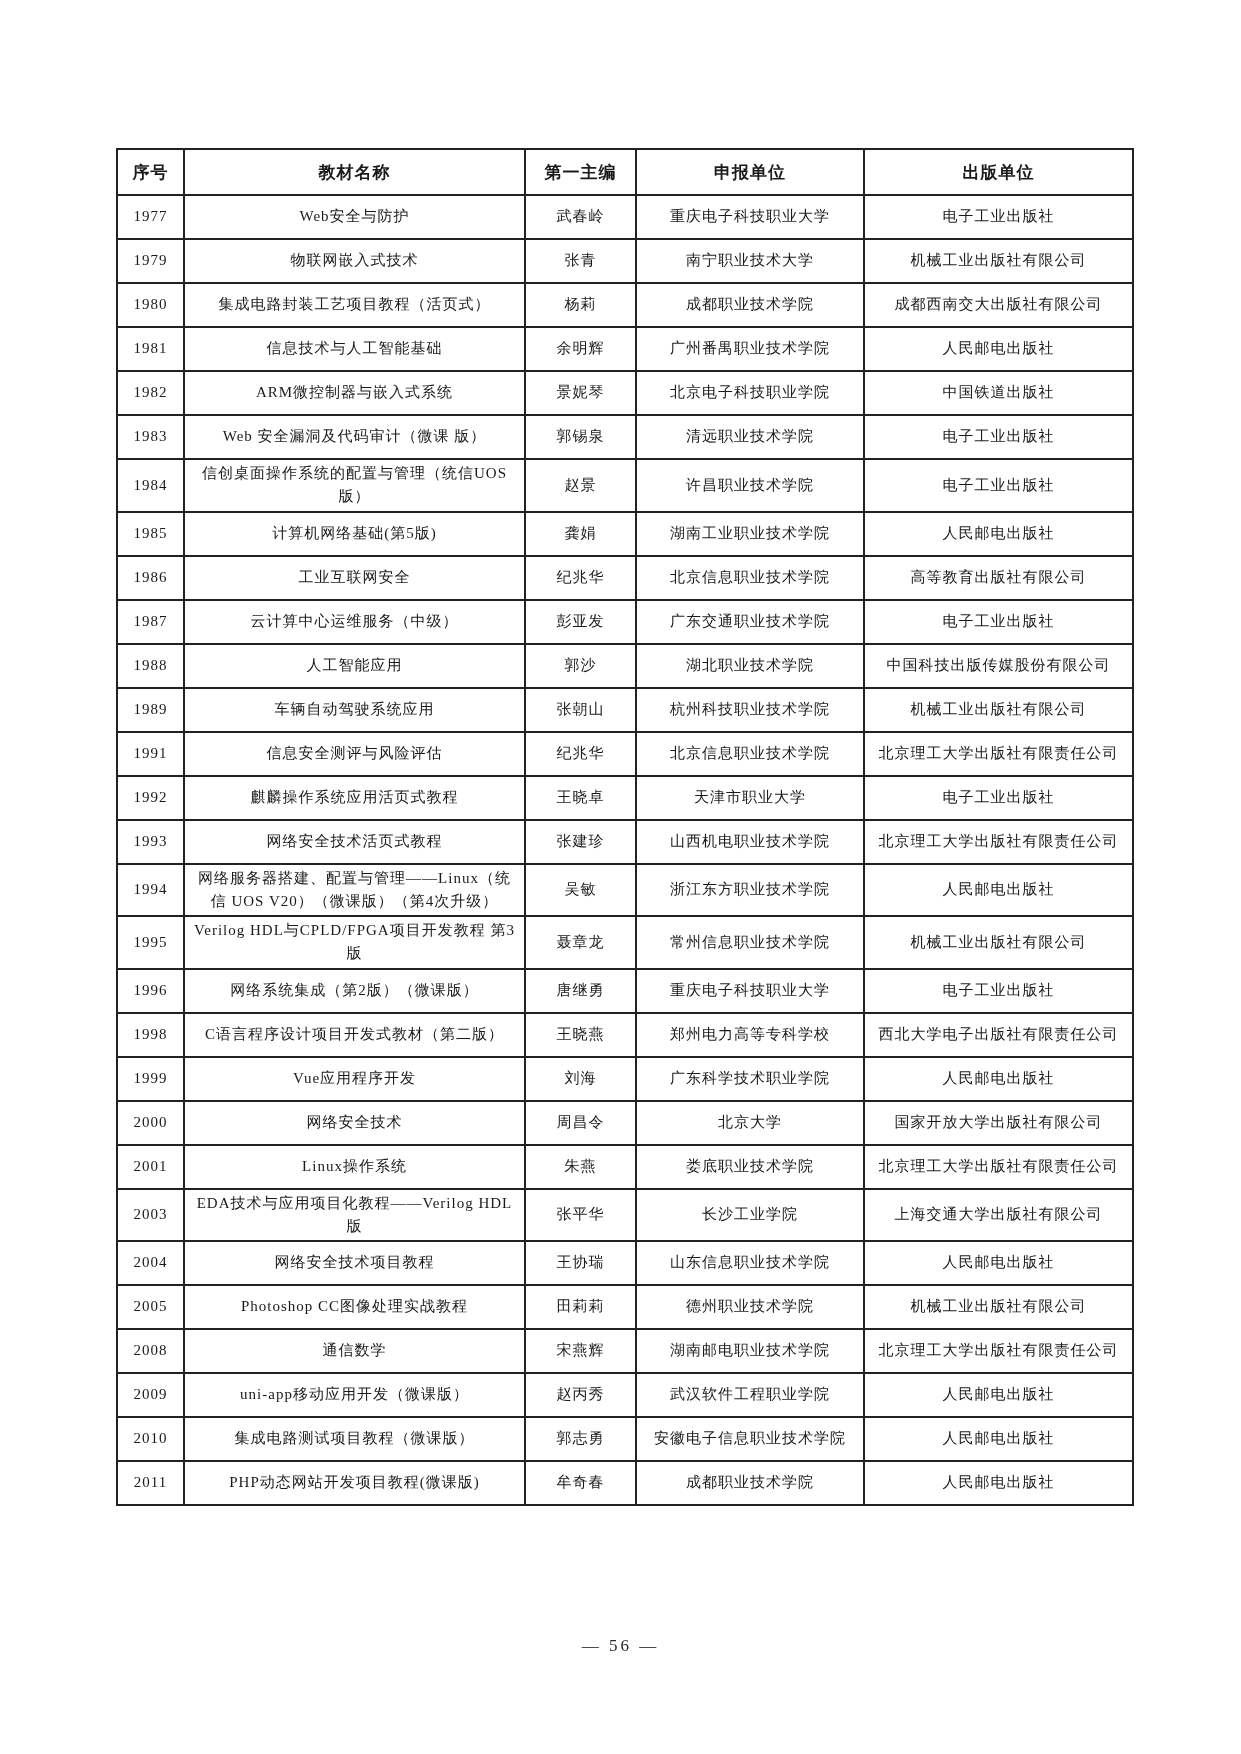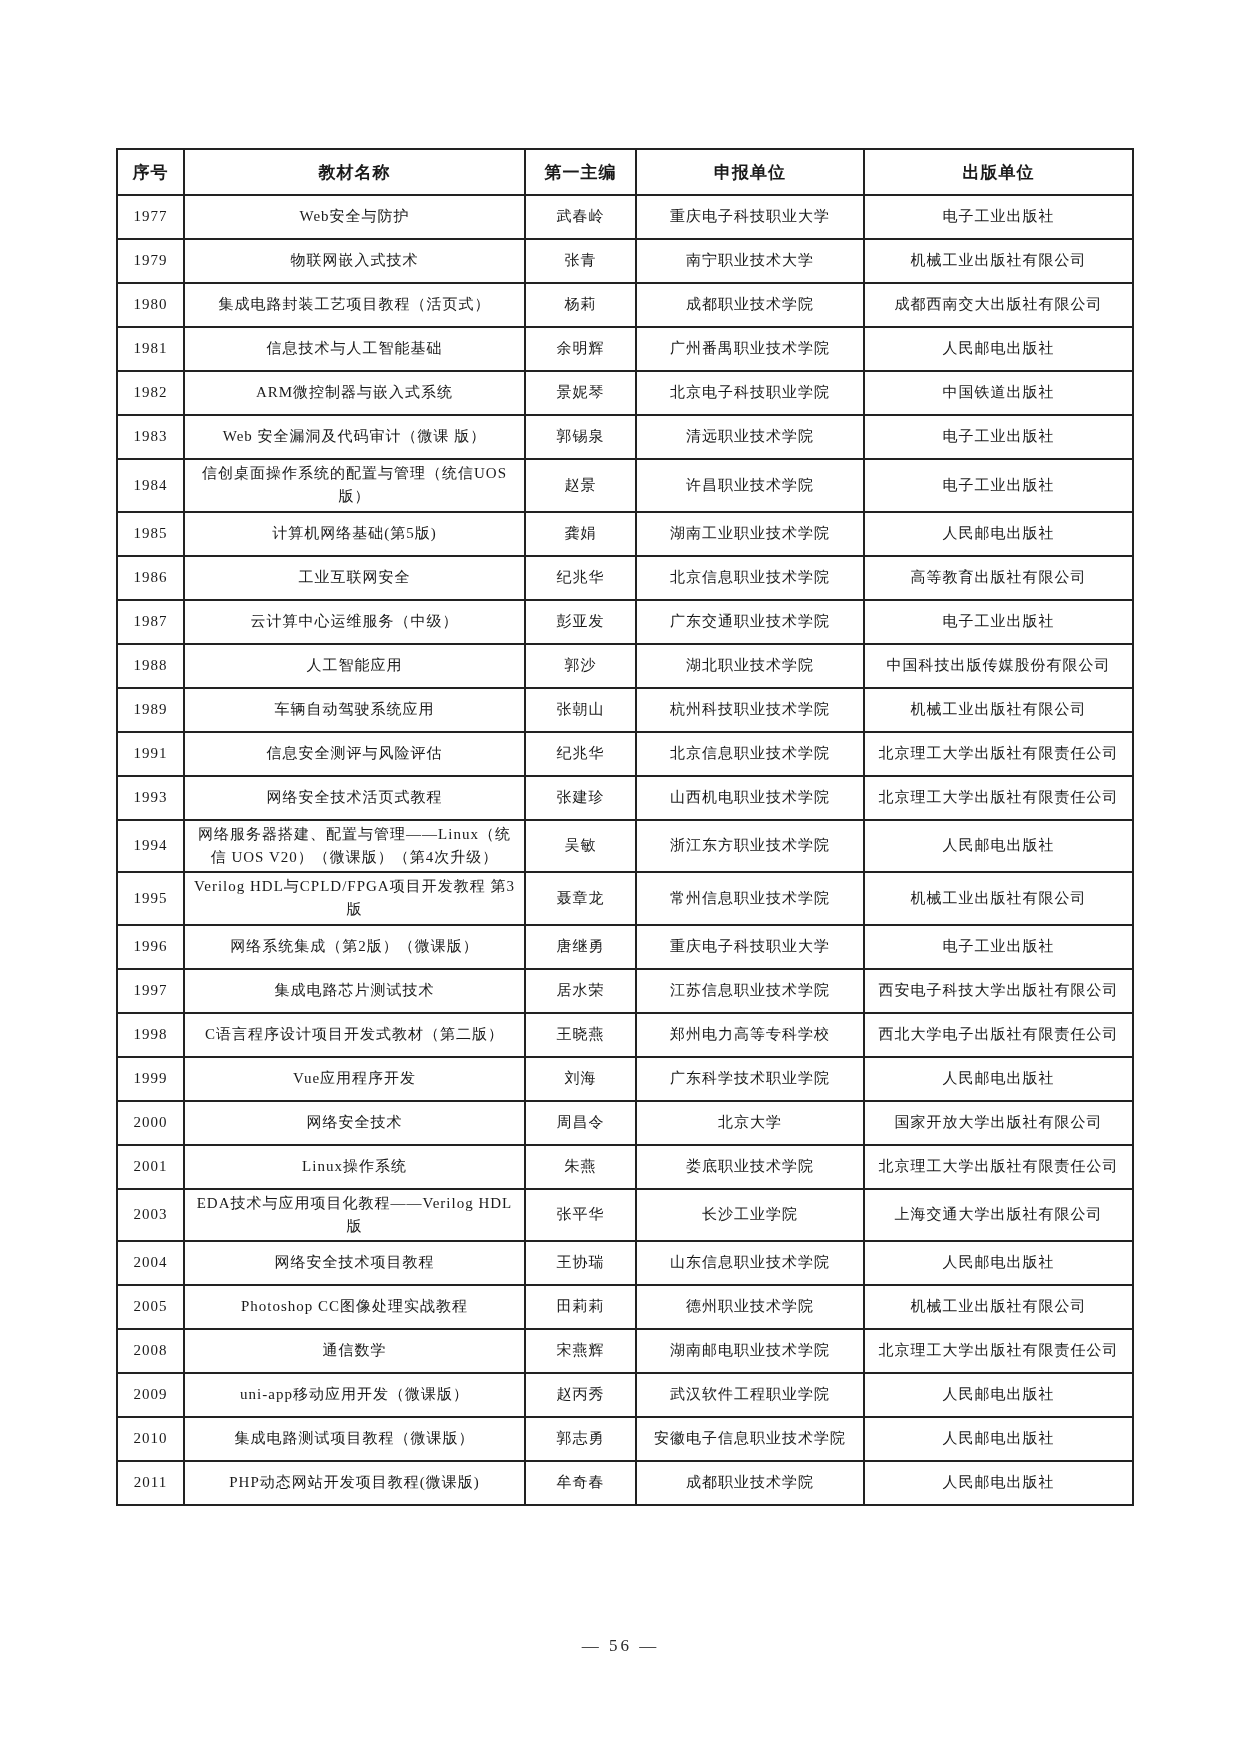--- a/index.html
+++ b/index.html
@@ -168,20 +168,27 @@
           <td class="c4">机械工业出版社有限公司</td>
         </tr>
         <tr>
           <td class="c0">1991</td>
           <td class="c1">信息安全测评与风险评估</td>
           <td class="c2">纪兆华</td>
           <td class="c3">北京信息职业技术学院</td>
           <td class="c4">北京理工大学出版社有限责任公司</td>
         </tr>
         <tr>
+          <td class="c0">1992</td>
+          <td class="c1">麒麟操作系统应用活页式教程</td>
+          <td class="c2">王晓卓</td>
+          <td class="c3">天津市职业大学</td>
+          <td class="c4">电子工业出版社</td>
+        </tr>
+        <tr>
           <td class="c0">1993</td>
           <td class="c1">网络安全技术活页式教程</td>
           <td class="c2">张建珍</td>
           <td class="c3">山西机电职业技术学院</td>
           <td class="c4">北京理工大学出版社有限责任公司</td>
         </tr>
         <tr>
           <td class="c0">1994</td>
           <td class="c1">网络服务器搭建、配置与管理——Linux（统信 UOS V20）（微课版）（第4次升级）</td>
           <td class="c2">吴敏</td>
@@ -194,27 +201,20 @@
           <td class="c2">聂章龙</td>
           <td class="c3">常州信息职业技术学院</td>
           <td class="c4">机械工业出版社有限公司</td>
         </tr>
         <tr>
           <td class="c0">1996</td>
           <td class="c1">网络系统集成（第2版）（微课版）</td>
           <td class="c2">唐继勇</td>
           <td class="c3">重庆电子科技职业大学</td>
           <td class="c4">电子工业出版社</td>
-        </tr>
-        <tr>
-          <td class="c0">1997</td>
-          <td class="c1">集成电路芯片测试技术</td>
-          <td class="c2">居水荣</td>
-          <td class="c3">江苏信息职业技术学院</td>
-          <td class="c4">西安电子科技大学出版社有限公司</td>
         </tr>
         <tr>
           <td class="c0">1998</td>
           <td class="c1">C语言程序设计项目开发式教材（第二版）</td>
           <td class="c2">王晓燕</td>
           <td class="c3">郑州电力高等专科学校</td>
           <td class="c4">西北大学电子出版社有限责任公司</td>
         </tr>
         <tr>
           <td class="c0">1999</td>

